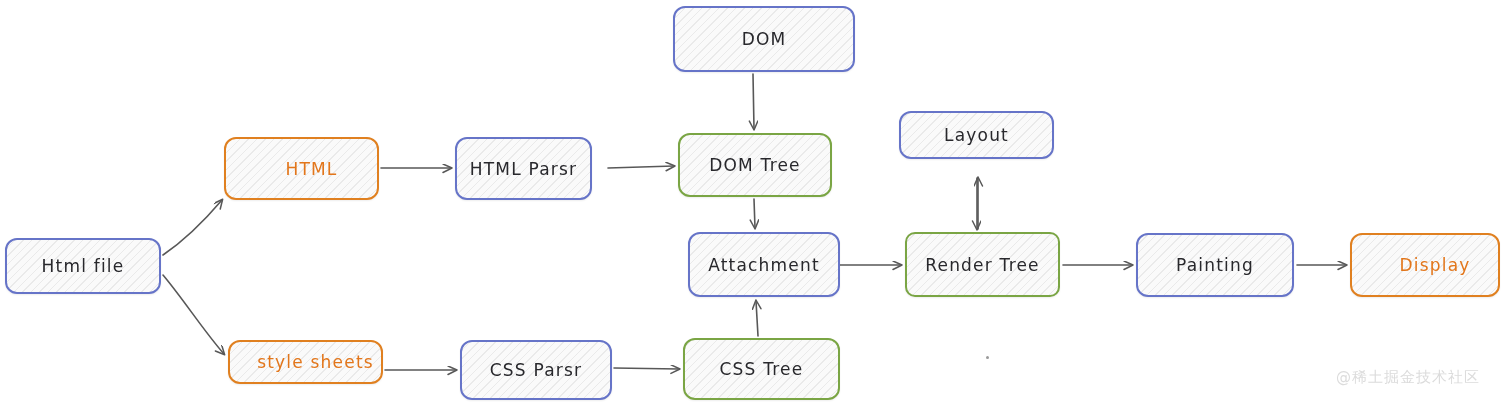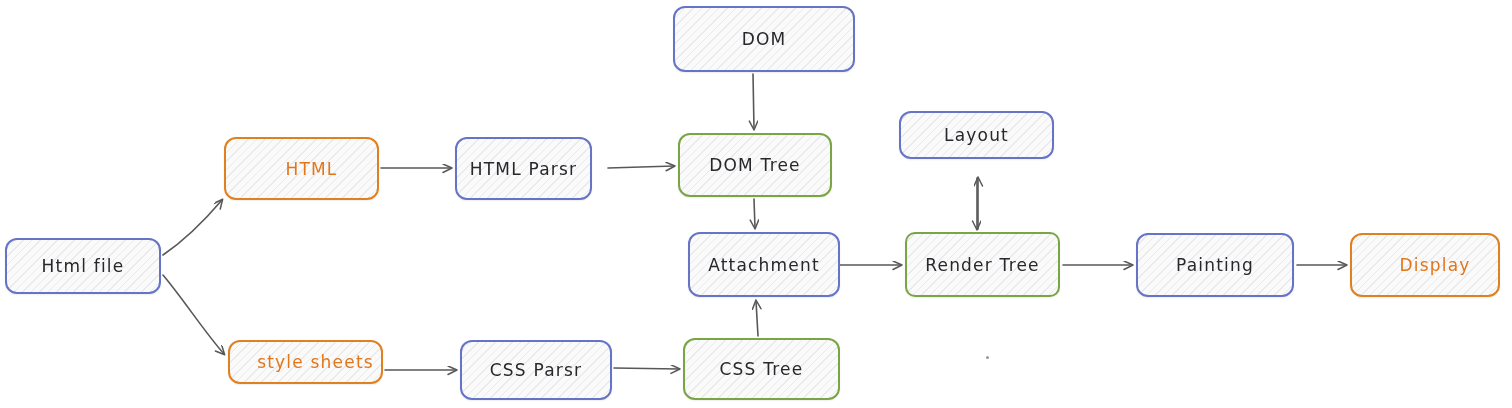--- a/index.html
+++ b/index.html
@@ -154,13 +154,14 @@
         <span class="label t-dark">Render Tree</span>
       </div>
       <div class="node b-blue" style="left: 1136px; top: 233px; width: 158px; height: 64px;">
         <span class="label t-dark">Painting</span>
       </div>
       <div class="node b-orange" style="left: 1350px; top: 233px; width: 150px; height: 64px;">
         <span class="label t-orange">Display</span>
       </div>
     </div>
 
+  <div class="watermark" style="left:1336px; top:368px;">@稀土掘金技术社区</div>
 </div>
 
 </body></html>

